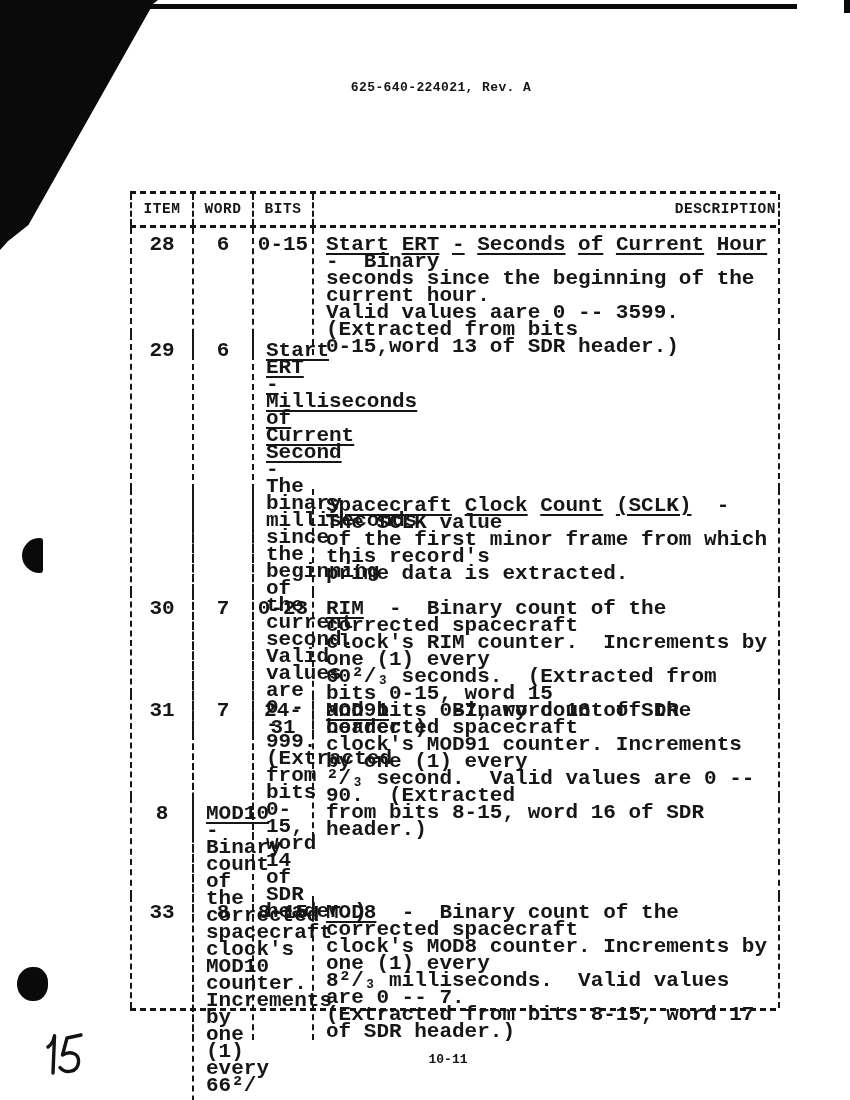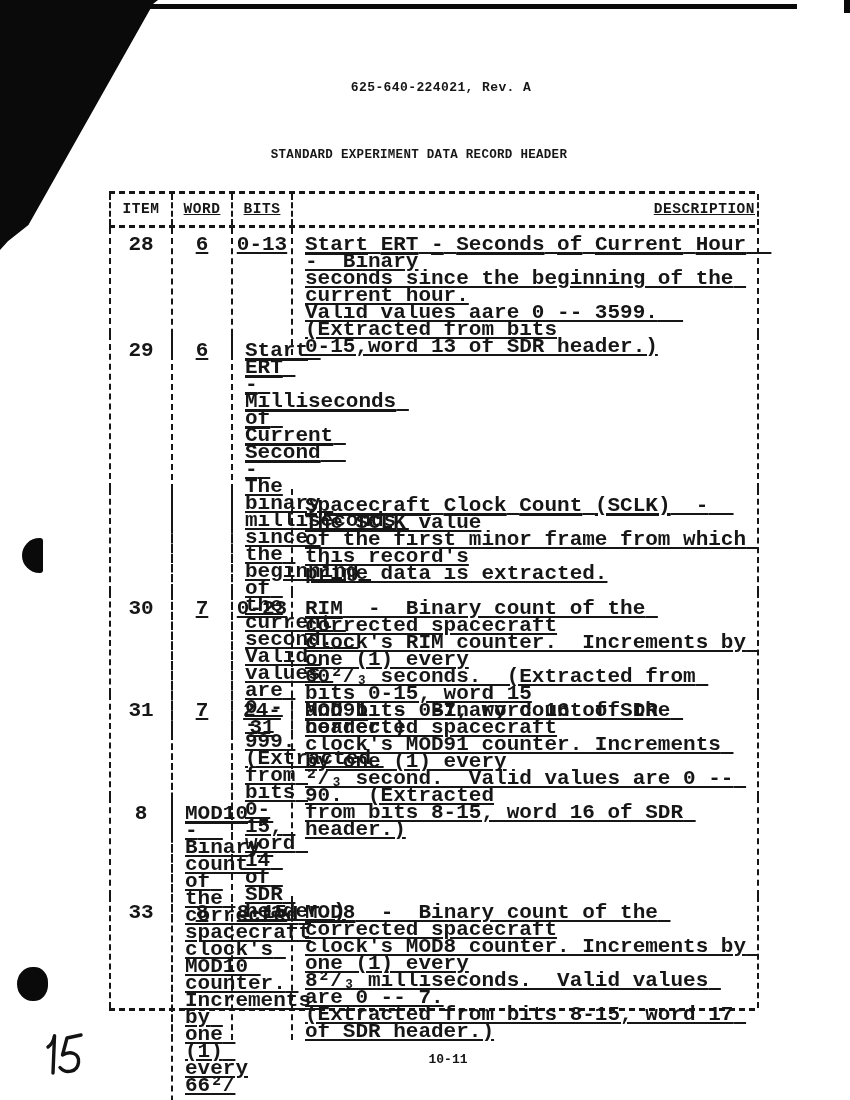--- a/index.html
+++ b/index.html
@@ -21,26 +21,26 @@
   .handwritten{position:absolute;left:40px;top:1030px;}
   .sr{position:absolute;width:1px;height:1px;overflow:hidden;clip-path:inset(50%);white-space:nowrap;}
   
   .doc-number{position:absolute;top:80px;left:0;width:882px;text-align:center;
     font-size:13px;font-weight:bold;letter-spacing:.4px;}
   .doc-title{position:absolute;top:148px;left:0;width:838px;text-align:center;
     font-size:12.5px;font-weight:bold;letter-spacing:.3px;}
   .page-number{position:absolute;top:1052px;left:0;width:896px;text-align:center;
     font-size:13px;font-weight:bold;}
   
-  .tbl{position:absolute;left:109px;top:191px;width:650px;}
+  .tbl{position:absolute;left:130px;top:191px;width:650px;}
   .hline{height:3px;background:repeating-linear-gradient(to right,#161616 0 6px,transparent 6px 10px);}
   .row{display:grid;grid-template-columns:60px 60px 60px 1fr;
     border-left:2px dashed #161616;border-right:2px dashed #161616;box-sizing:border-box;}
   .cell{box-sizing:border-box;font-size:21px;font-weight:bold;line-height:17px;}
-  .cell+.cell{border-left:2px dashed #161616;text-decoration:underline;}
+  .cell+.cell{border-left:2px dashed #161616;}
   .cell.num{text-align:center;padding-top:8px;}
   .cell.desc{padding:8px 2px 0 12px;white-space:pre-wrap;}
   .rh{height:31px;}
   .rh .cell{padding-top:7px;font-size:14.5px;letter-spacing:.5px;text-align:right;}
   .rh .cell.hnum{text-align:center;}
   .rh .cell.desc{padding-top:7px;white-space:normal;}
   .r0{height:106px}.r1{height:155px}.r2{height:103px}.r3{height:102px}
   .r4{height:103px}.r5{height:99px}.r6{height:112px}
   .hd u{text-decoration:underline;text-decoration-thickness:1.6px;text-underline-offset:3px;}
 </style>
@@ -49,38 +49,37 @@
 
 <div class="page">
 
   <div class="corner-triangle"></div>
   <div class="top-line"></div>
   <div class="top-right-tick"></div>
   <div class="mark-upper"></div>
   <div class="mark-lower"></div>
 
   <div class="doc-number">625-640-224021, Rev. A</div>
-  <div class="doc-title">STANDARD EXPERIMENT DATA RECORD HEADER</div>
 
   <div class="tbl">
     <div class="hline"></div>
 
     <div class="row rh">
       <div class="cell hnum">ITEM</div>
       <div class="cell hnum">WORD</div>
       <div class="cell hnum">BITS</div>
       <div class="cell desc">DESCRIPTION</div>
     </div>
 
     <div class="hline"></div>
 
     <div class="row r0">
       <div class="cell num">28</div>
       <div class="cell num">6</div>
-      <div class="cell num">0-13</div>
+      <div class="cell num">0-15</div>
       <div class="cell desc"><span class="hd"><u>Start</u> <u>ERT</u> <u>-</u> <u>Seconds</u> <u>of</u> <u>Current</u> <u>Hour</u></span><span>  -  Binary
 seconds since the beginning of the current hour.
 Valid values aare 0 -- 3599.  (Extracted from bits
 0-15,word 13 of SDR header.)</span></div>
     </div>
 
     <div class="row r1">
       <div class="cell num">29</div>
       <div class="cell num">6</div>
       <div class="cell desc"><span class="hd"><u>Start</u> <u>ERT</u> <u>-</u> <u>Milliseconds</u> <u>of</u> <u>Current</u> <u>Second</u></span><span>  - The

